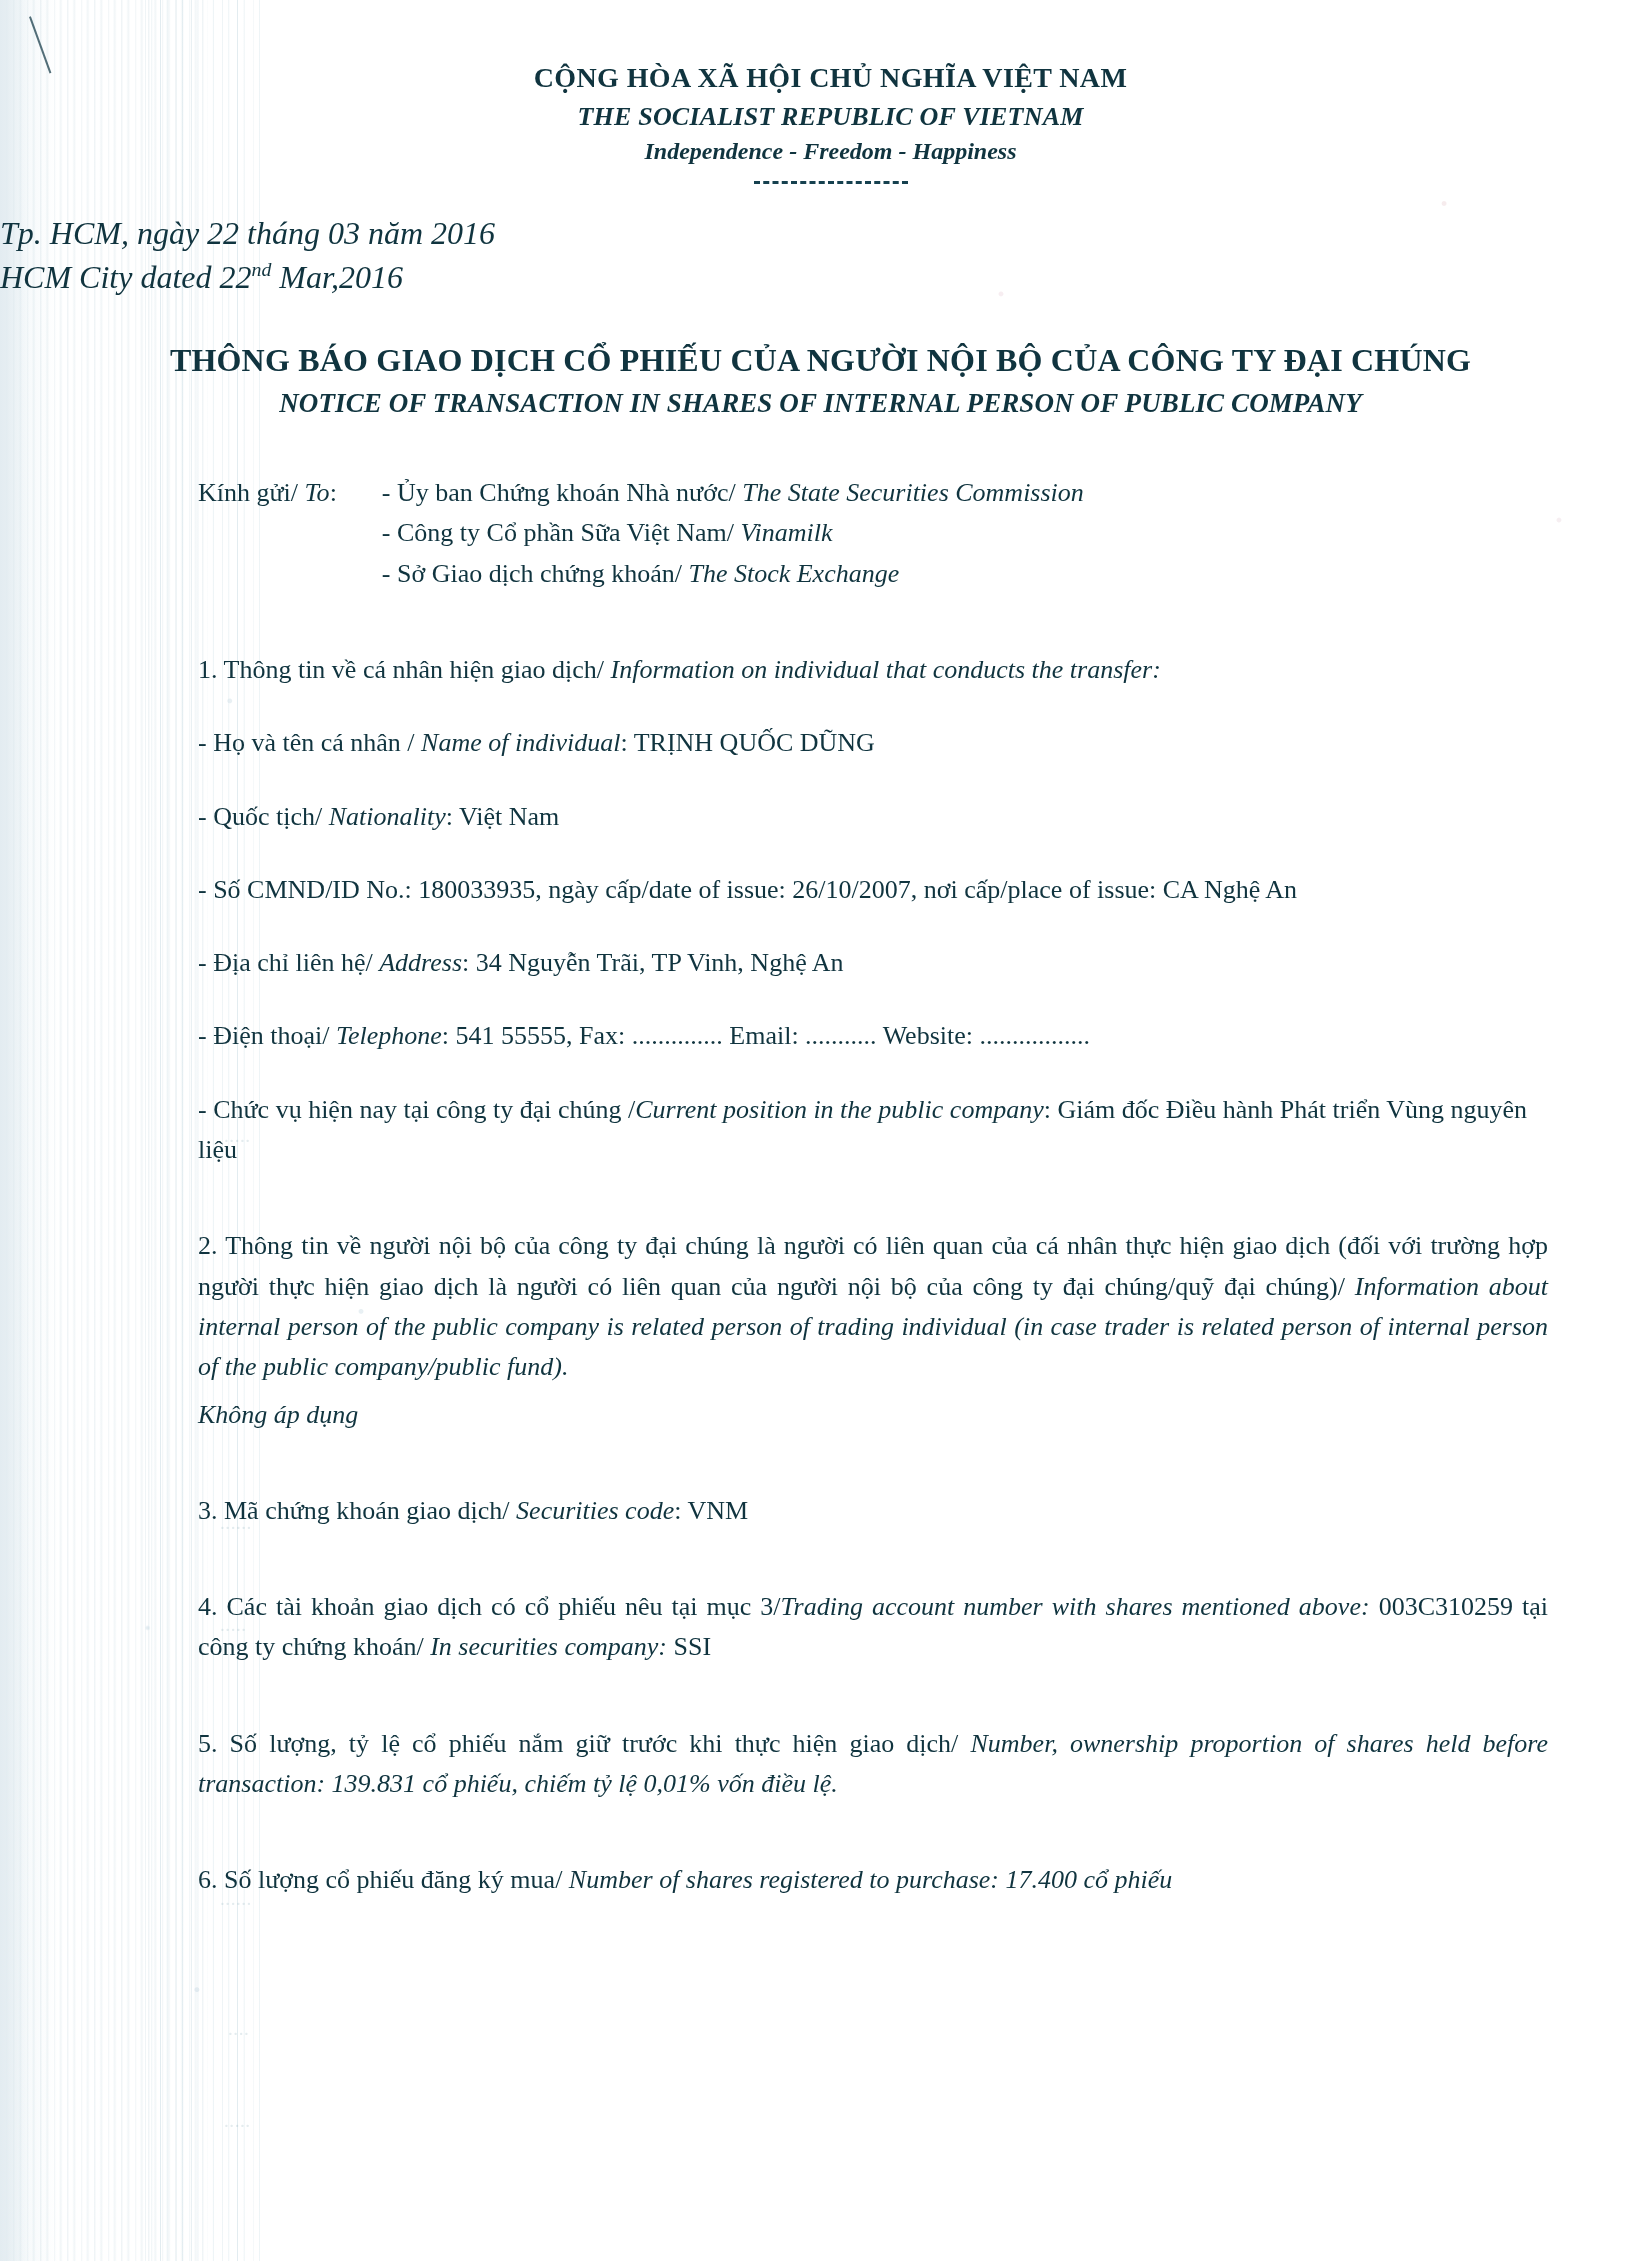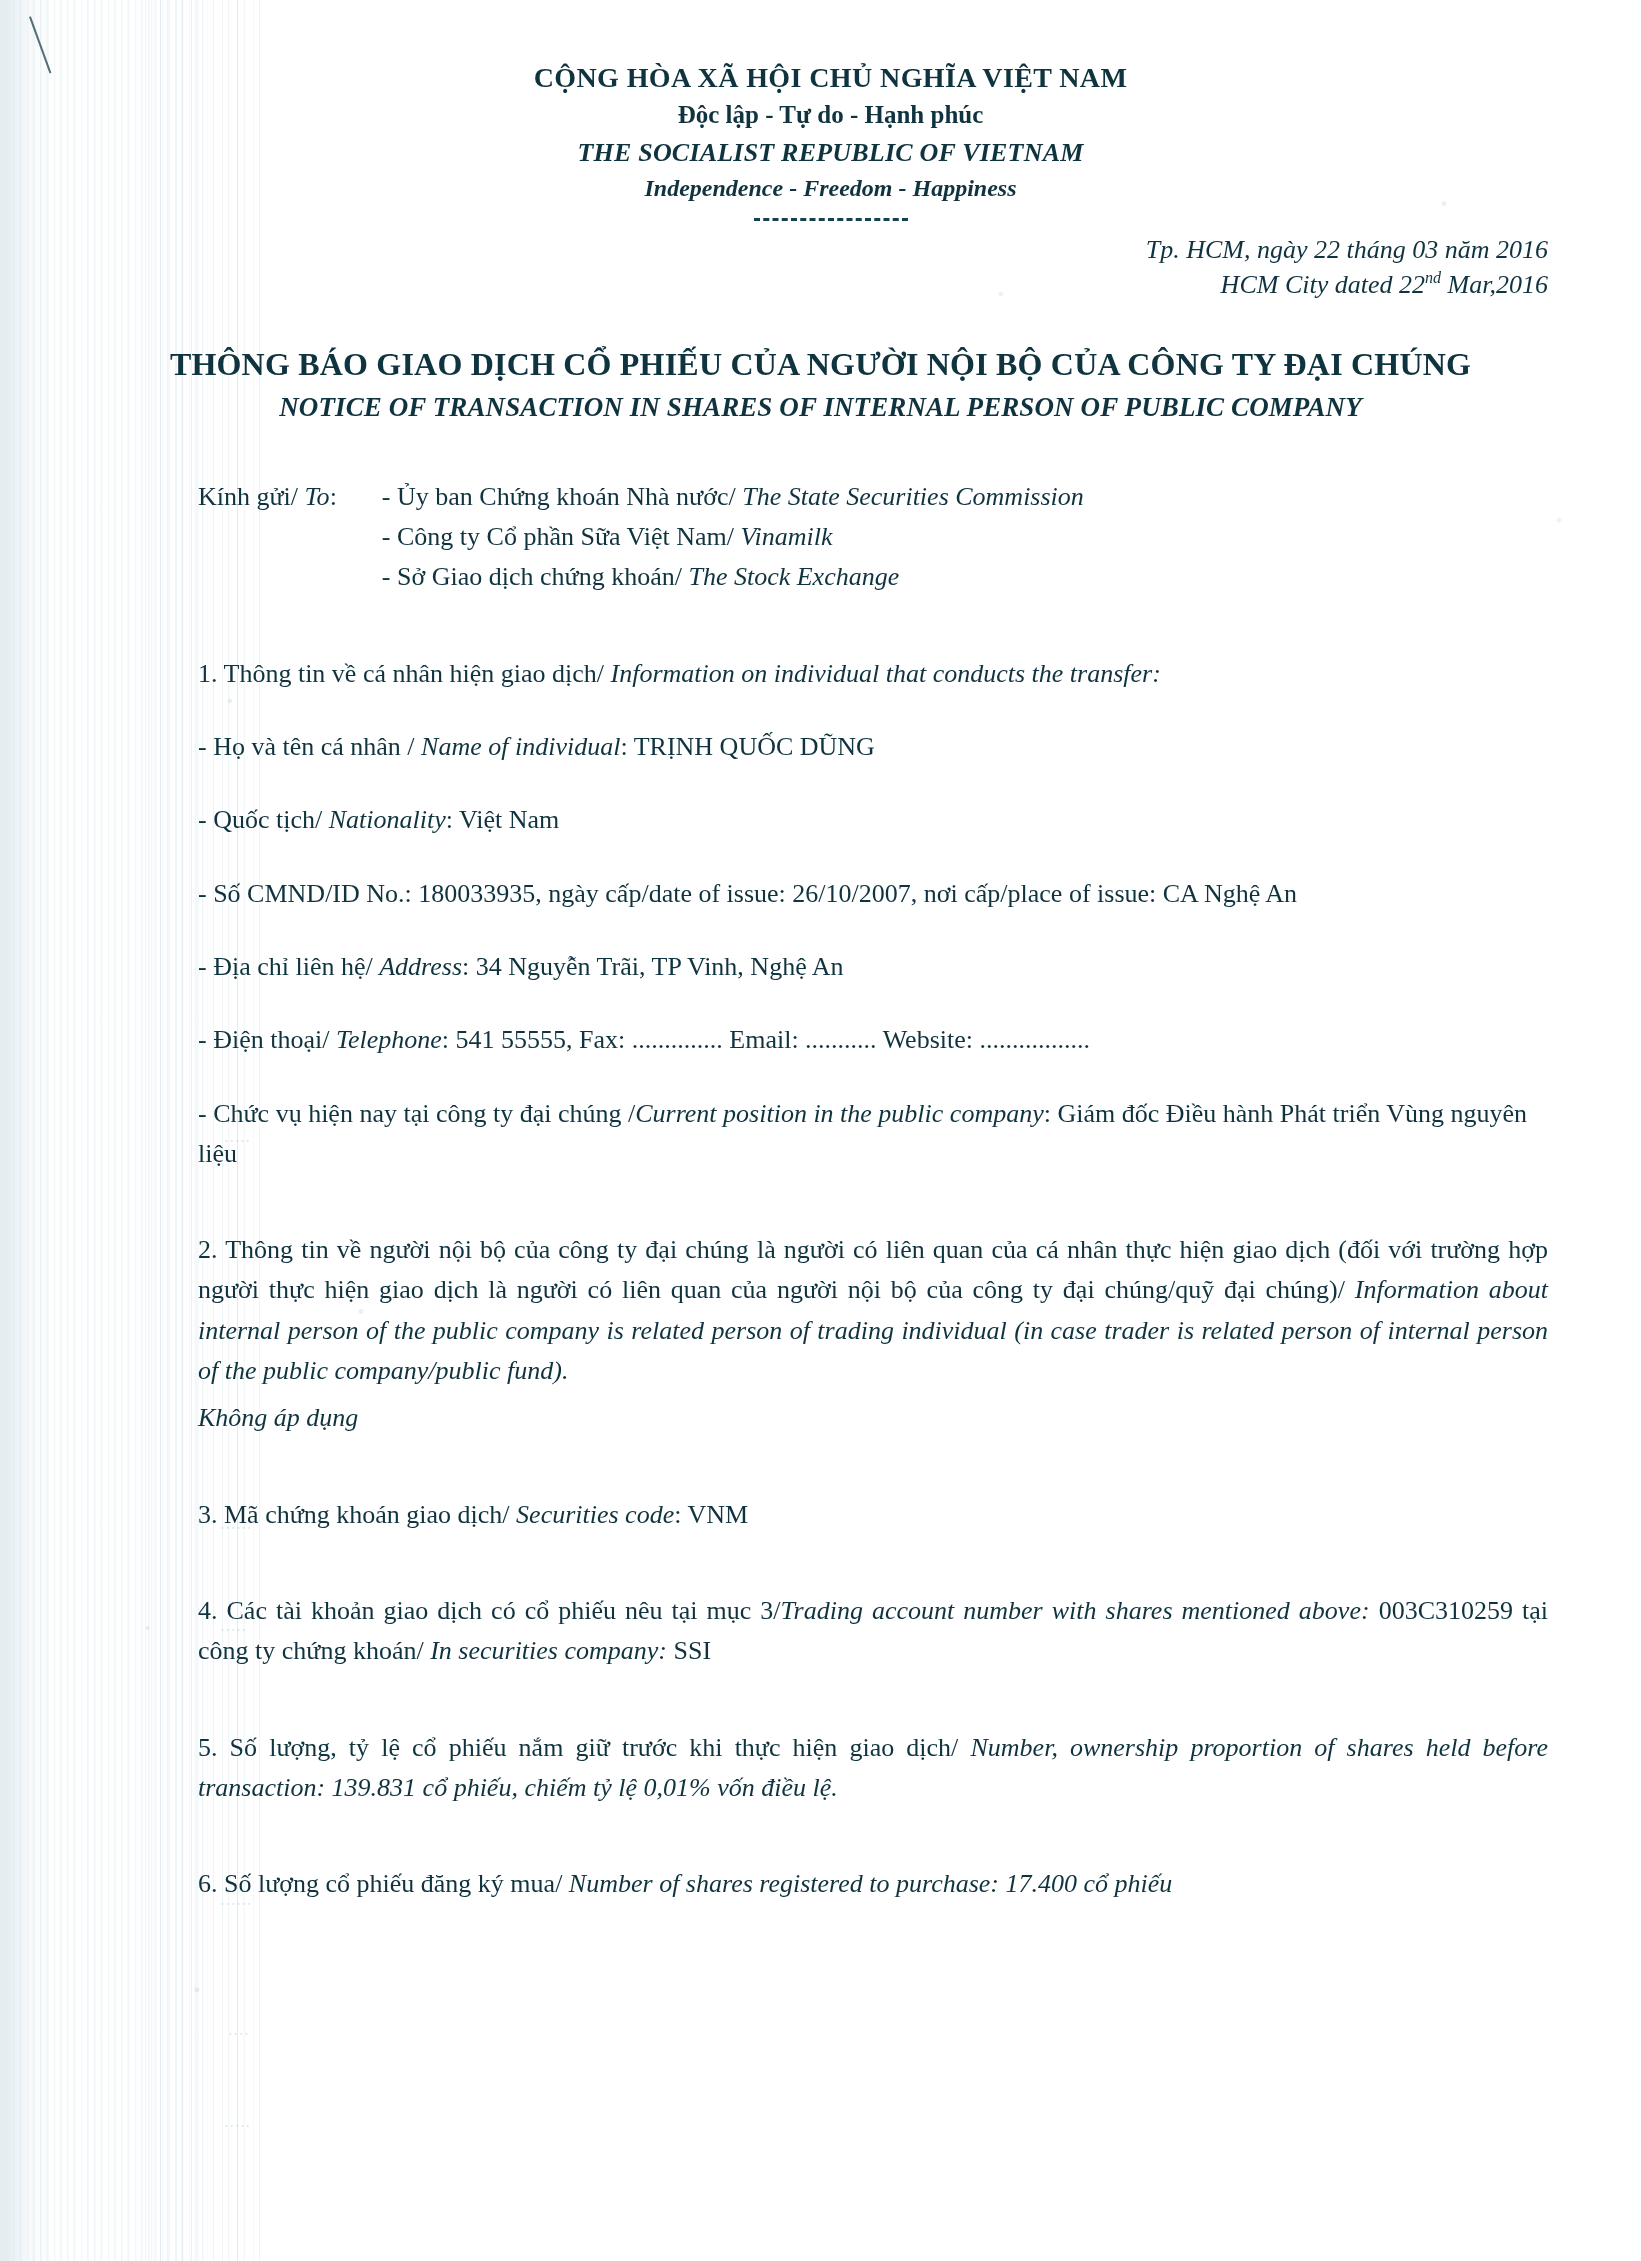--- a/index.html
+++ b/index.html
@@ -135,25 +135,25 @@
     margin-top: 2.9px;
   }
   .rule {
     width: 154px;
     margin: 13.5px auto 0;
     border-top: 3.9px dashed #16414f;
     height: 0;
   }
 
   .datewrap {
-    margin-top: 11px;
+    margin-top: 27px;
     padding-right: 93px;
-    text-align: right;
-    font-style: italic;
-    font-size: 26px;
+    text-align: left;
+    font-style: italic;
+    font-size: 32px;
     line-height: 1.38;
   }
   .datewrap sup { font-size: .62em; vertical-align: super; }
 
   .title-block {
     text-align: center;
     margin-top: 41px;
   }
   .title-vi {
     font-size: 32px;
@@ -207,21 +207,20 @@
 <div class="ghost" style="left:220px; top:1512px;">......</div>
 <div class="ghost" style="left:220px; top:1614px;">.....</div>
 <div class="ghost" style="left:220px; top:1888px;">......</div>
 <div class="ghost" style="left:228px; top:2018px;">....</div>
 <div class="ghost" style="left:224px; top:2110px;">.....</div>
 
 <div class="page">
 
   <div class="head">
     <div class="l1">CỘNG HÒA XÃ HỘI CHỦ NGHĨA VIỆT NAM</div>
-    <div class="l2">Độc lập - Tự do - Hạnh phúc</div>
     <div class="l3">THE SOCIALIST REPUBLIC OF VIETNAM</div>
     <div class="l4">Independence - Freedom - Happiness</div>
     <div class="rule"></div>
   </div>
 
   <div class="datewrap">
     <div>Tp. HCM, ngày 22 tháng 03 năm 2016</div>
     <div><span>HCM City dated 22</span><sup>nd</sup><span> Mar,2016</span></div>
   </div>
 

